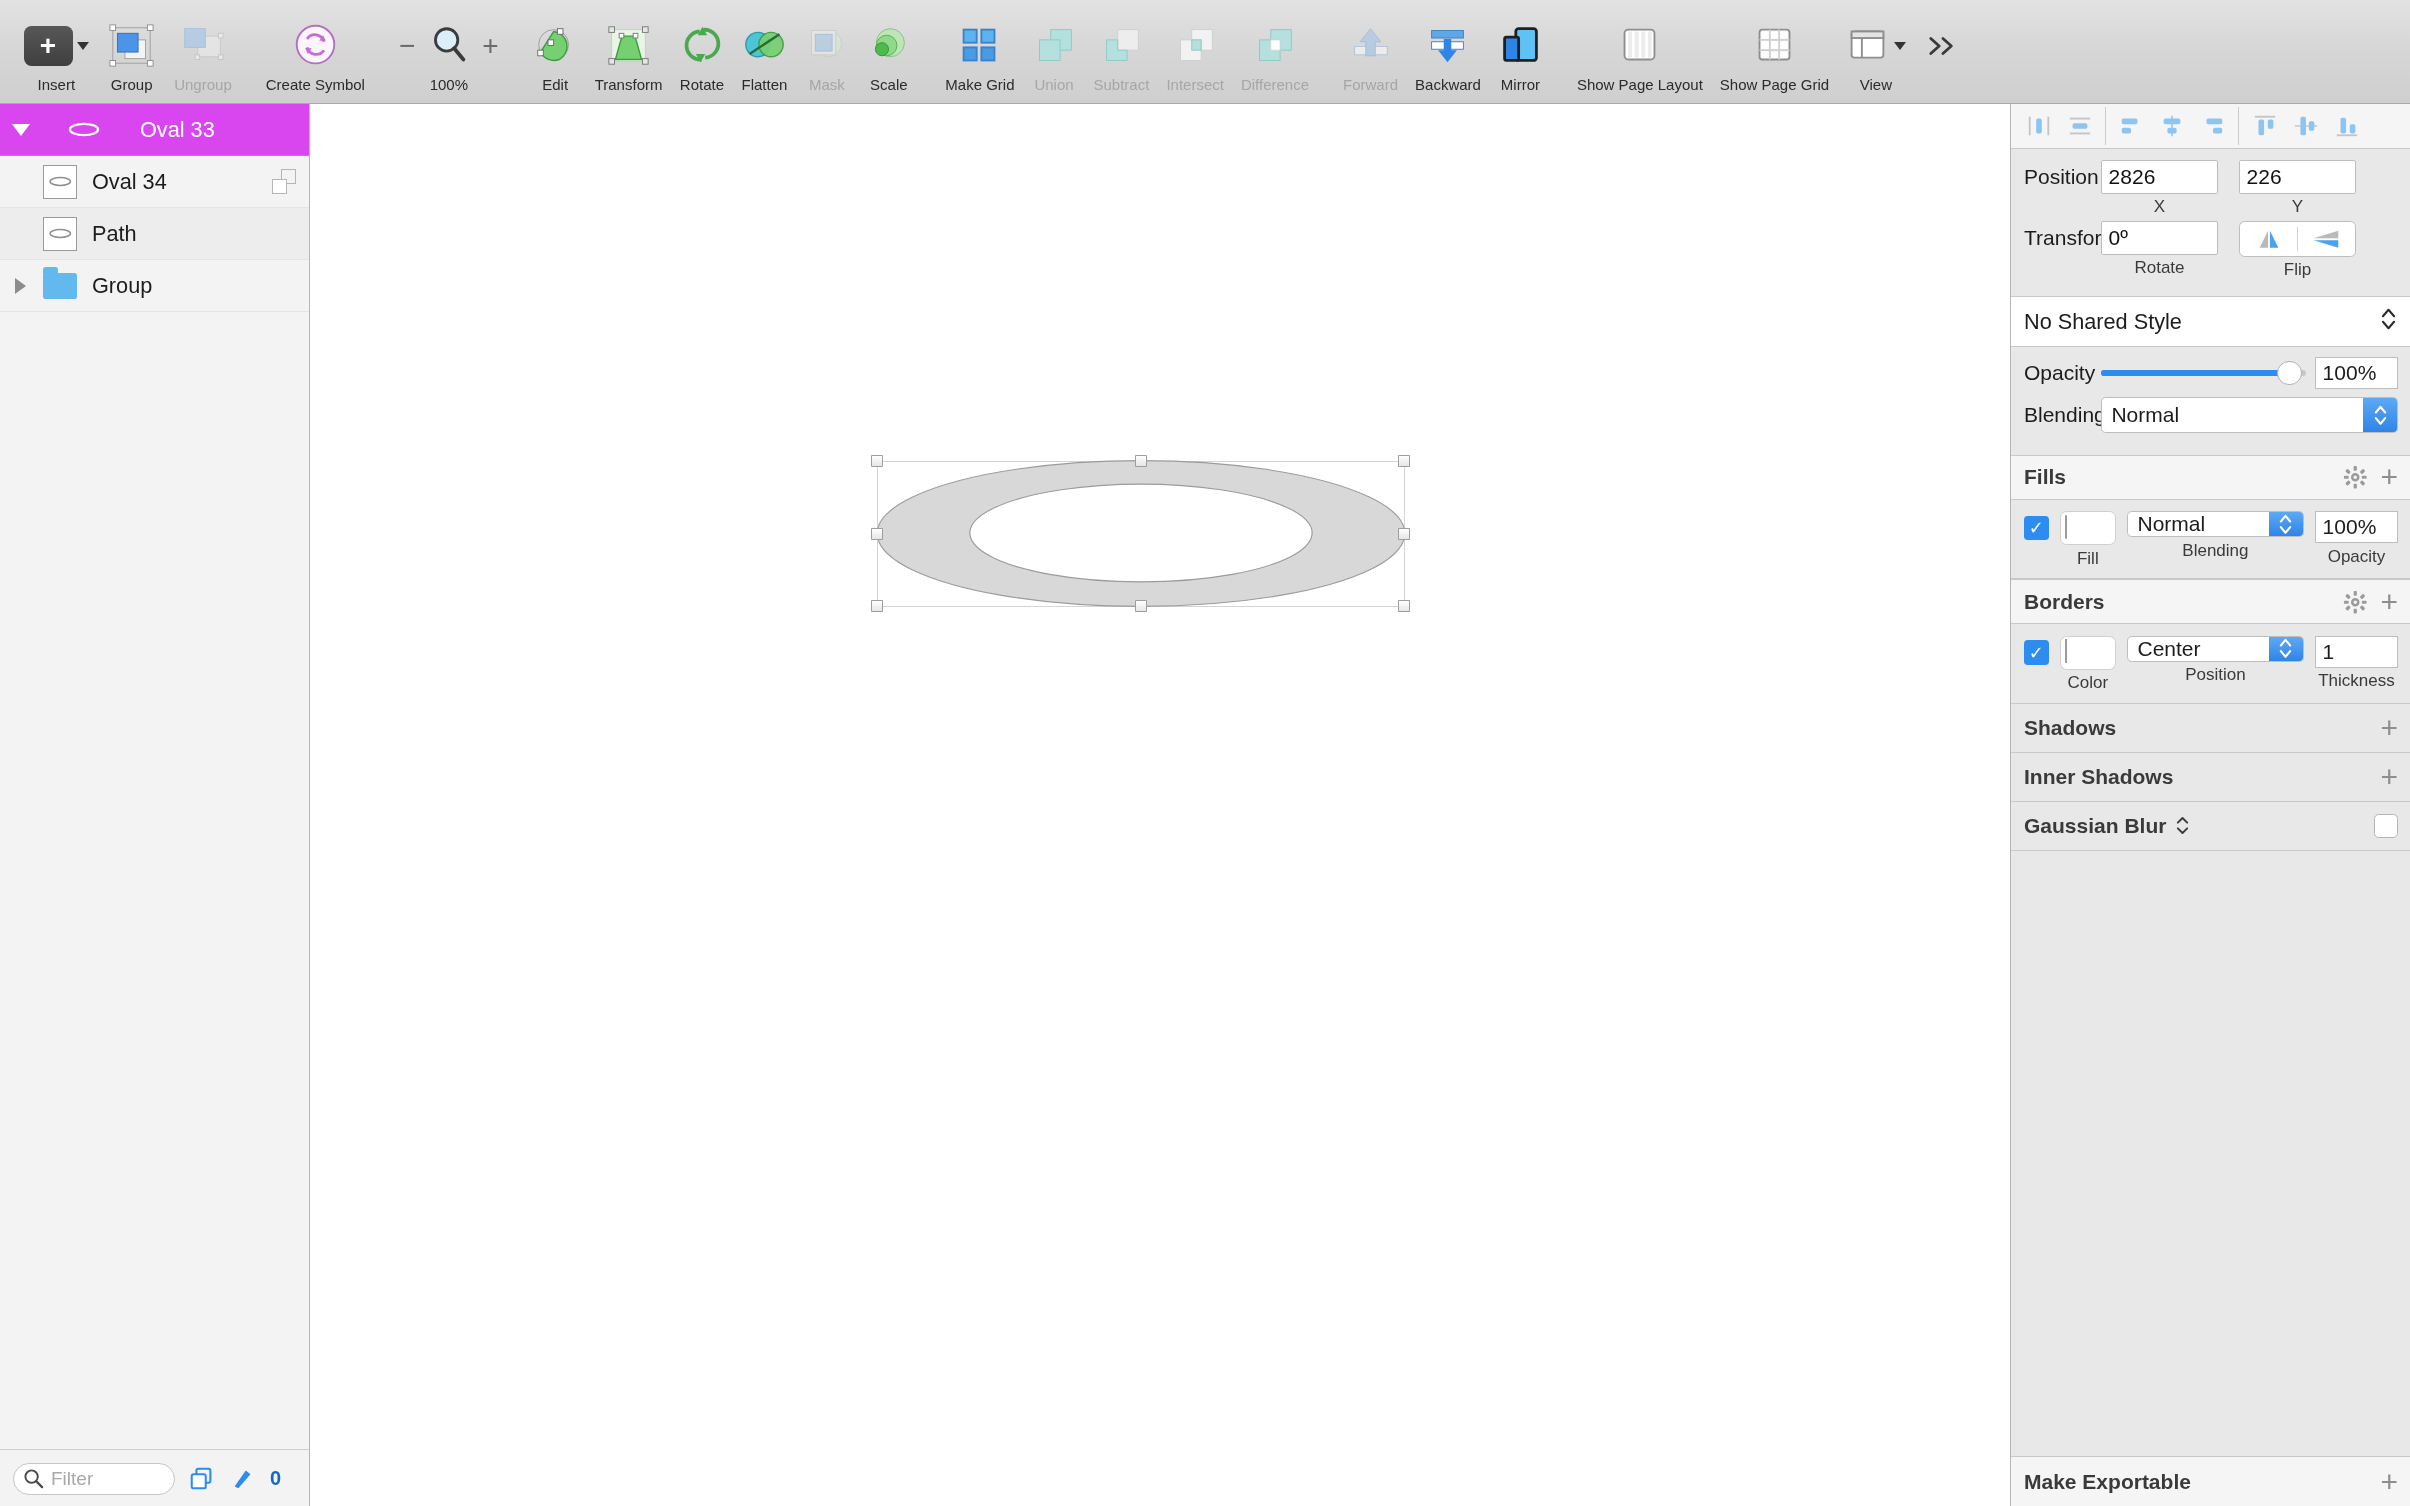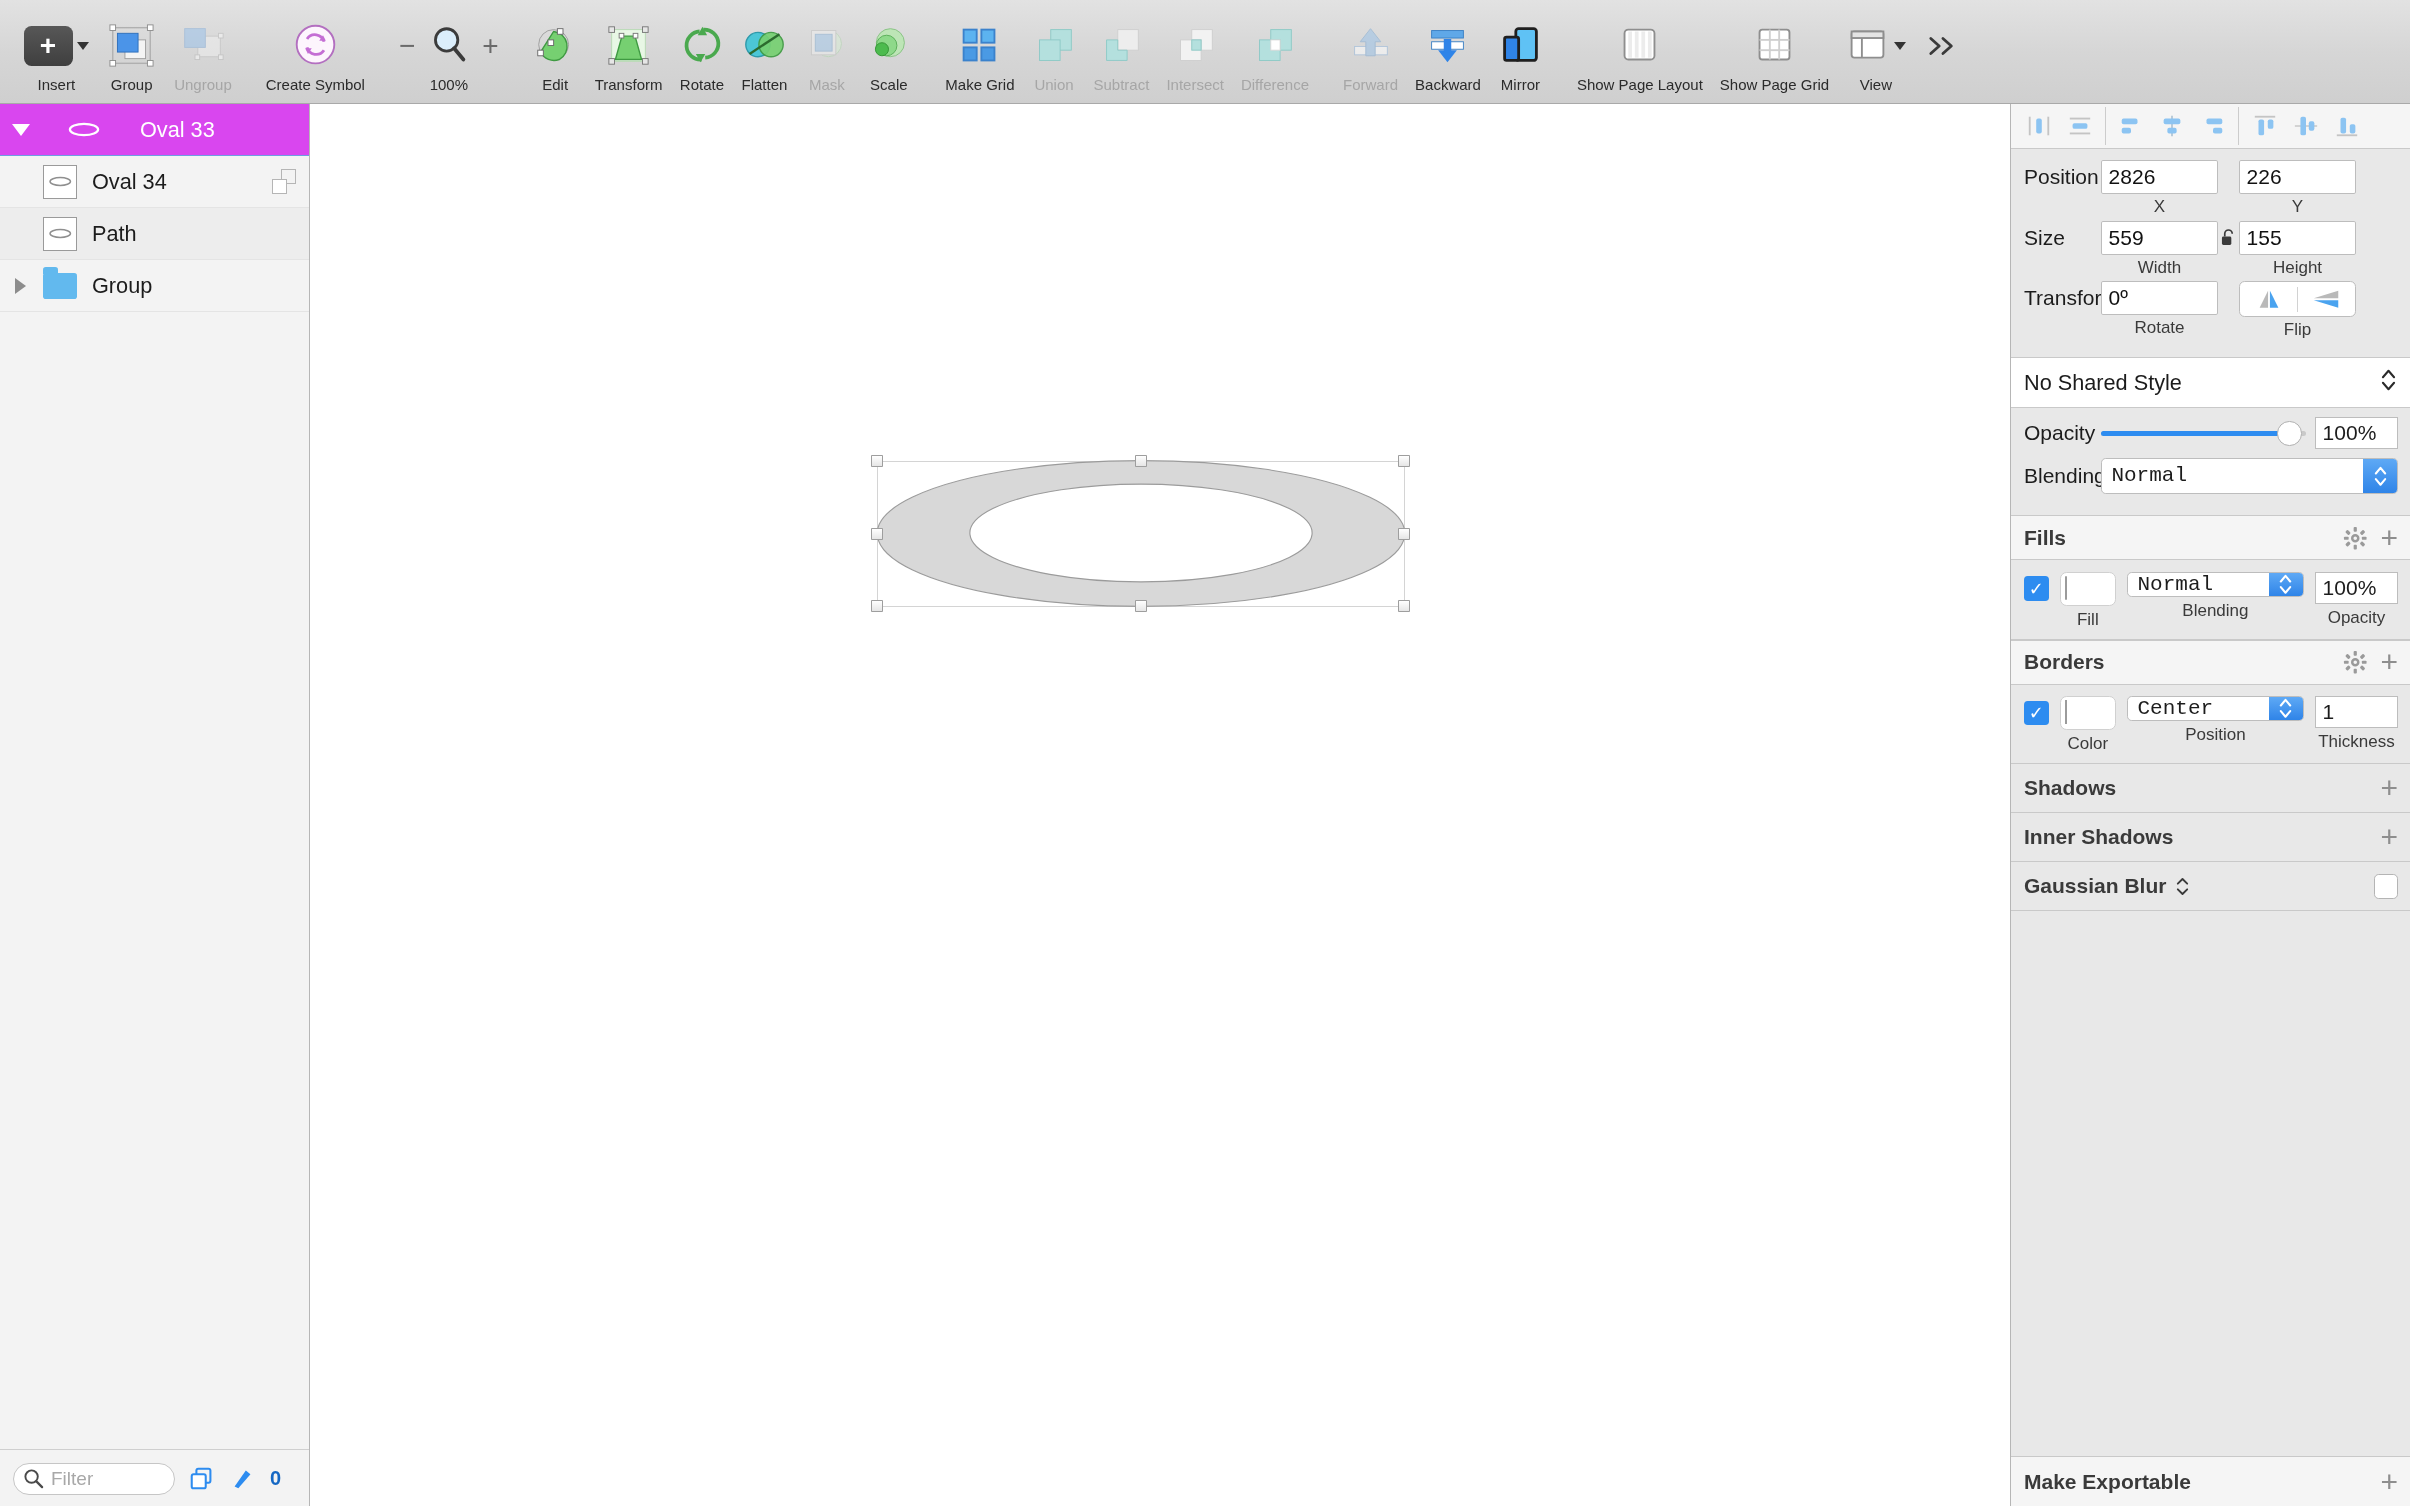--- a/index.html
+++ b/index.html
@@ -166,21 +166,21 @@
   .slider { flex: 1; height: 19px; display: flex; align-items: center; position: relative; margin-right: 9.4px; }
   .slider-track { height: 5.6px; background: #c9c9c9; border-radius: 2.8px; width: 100%; }
   .slider-fill { position: absolute; left: 0; height: 5.6px; background: #2d8cf0; border-radius: 2.8px; width: 92%; }
   .slider-knob {
     position: absolute; left: calc(92% - 12.2px); width: 24.5px; height: 24.5px; border-radius: 50%;
     background: #fff; border: 0.9px solid #b0b0b0;
   }
   .pct-fld { width: 83px; height: 32px; background: #fff; border: 0.9px solid #bdbdbd; display: flex; align-items: center; padding: 0 6.6px; font-size: 21px; }
   .select {
     flex: 1; height: 36px; background: #fff; border: 0.9px solid #bdbdbd; border-radius: 4.7px;
-    display: flex; align-items: center; padding-left: 9.4px; font-size: 21px; position: relative; overflow: hidden; font-family: Liberation Mono, monospace;
+    display: flex; align-items: center; padding-left: 9.4px; font-size: 21px; position: relative; overflow: hidden;
   }
   .stepper {
     position: absolute; right: 0; top: 0; bottom: 0; width: 34px;
     background: linear-gradient(to bottom,#5ea9f5,#2f84e8);
     display: flex; flex-direction: column; align-items: center; justify-content: center; gap: 1.9px;
   }
 
   .sec-header {
     height: 45px; background: #f5f5f5;
     border-top: 0.9px solid #c9c9c9; border-bottom: 0.9px solid #c9c9c9;
@@ -692,37 +692,20 @@
             <span class="fld">2826</span>
             <span class="fld-sub">X</span>
           </span>
           <span class="lock-gap"></span>
           <span class="fld-col">
             <span class="fld">226</span>
             <span class="fld-sub">Y</span>
           </span>
         </div>
 
-        <div class="geo-row">
-          <span class="geo-label">Size</span>
-          <span class="fld-col">
-            <span class="fld">559</span>
-            <span class="fld-sub">Width</span>
-          </span>
-          <span class="lock-gap">
-            <svg width="15" height="19" viewBox="0 0 16 20">
-              <path d="M4 9 V6 a4 4 0 0 1 8 0" fill="none" stroke="#3a3a3a" stroke-width="1.8"></path>
-              <rect x="1" y="9" width="10" height="9" rx="1.5" fill="#3a3a3a"></rect>
-            </svg>
-          </span>
-          <span class="fld-col">
-            <span class="fld">155</span>
-            <span class="fld-sub">Height</span>
-          </span>
-        </div>
 
         <div class="geo-row">
           <span class="geo-label">Transform</span>
           <span class="fld-col">
             <span class="fld">0º</span>
             <span class="fld-sub">Rotate</span>
           </span>
           <span class="lock-gap"></span>
           <span class="fld-col">
             <span class="flip-box">

